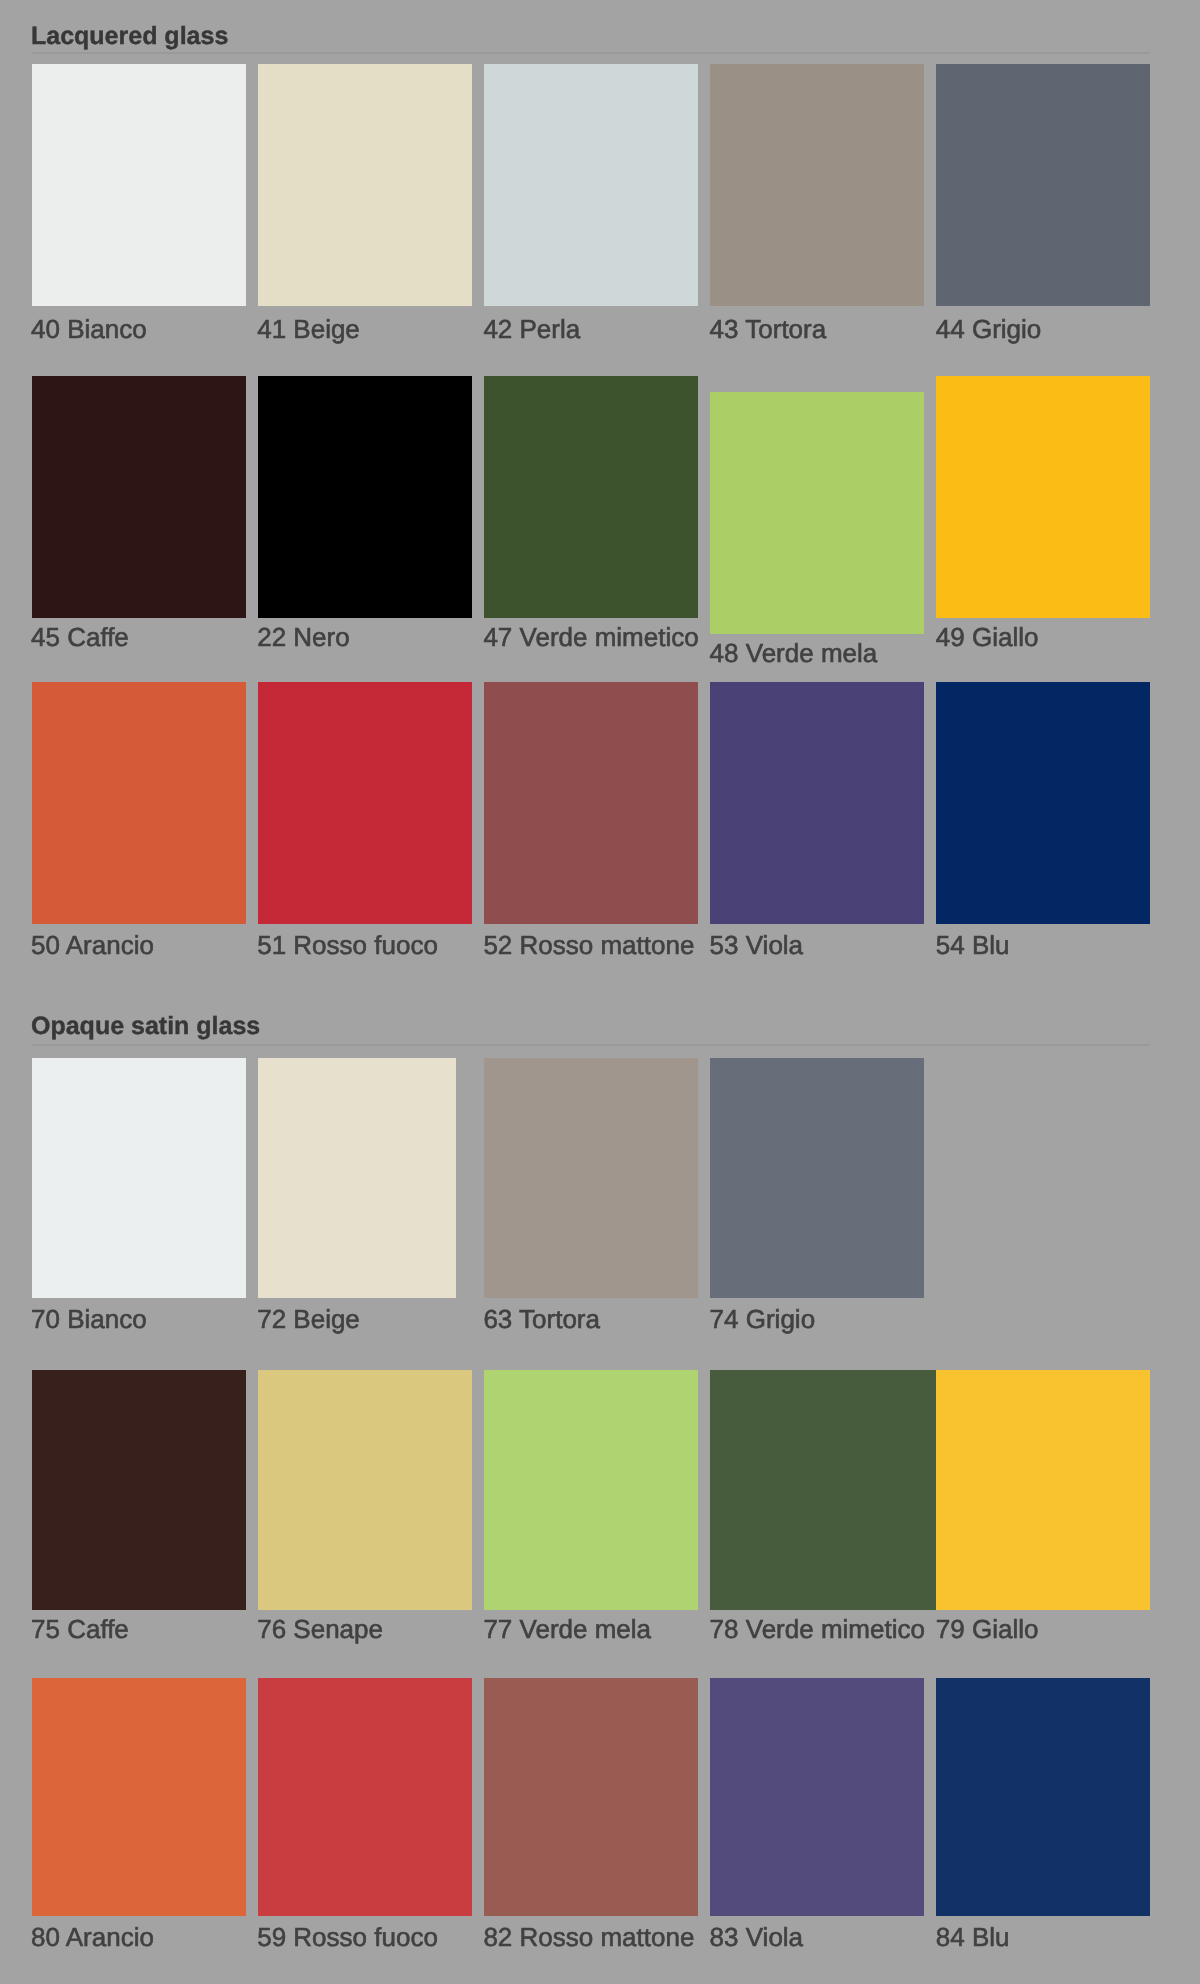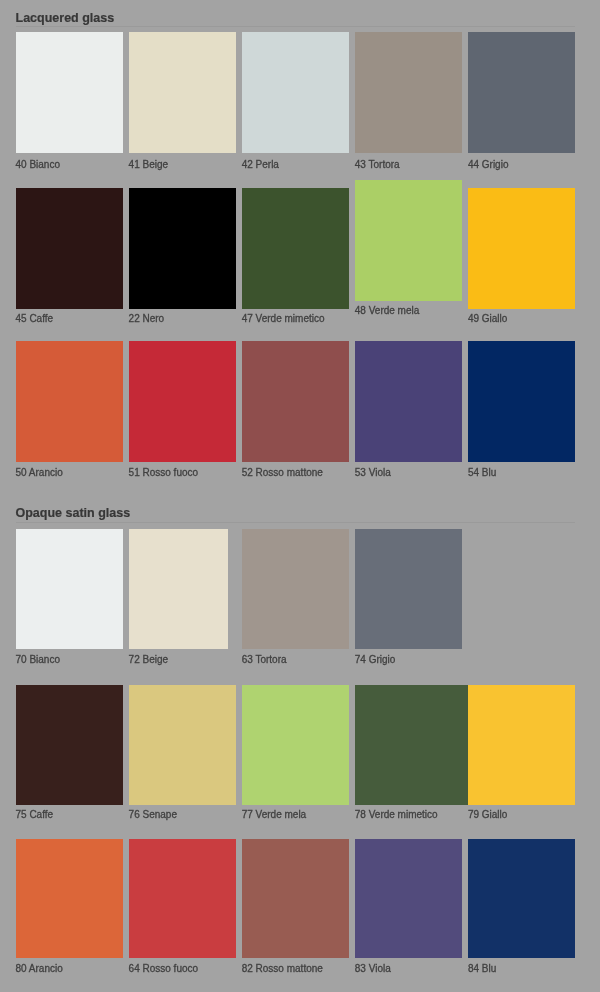--- a/index.html
+++ b/index.html
@@ -47,21 +47,21 @@
     width: 559.5px;
     height: 1px;
     background: #9a9a9a;
   }
   .swatch-row { position: static; }
   .swatch-cell { position: absolute; }
   .swatch-chip { width: 100%; }
   .swatch-label {
     position: absolute;
     left: 0;
-    font-size: 10px;
+    font-size: 13px;
     color: #414141;
     -webkit-text-stroke: 0.3px #414141;
     line-height: 11px;
     white-space: nowrap;
   }
 </style>
 </head>
 <body>
 
 <div class="page">
@@ -96,21 +96,21 @@
         <div class="swatch-label" style="top:125px">45 Caffe</div>
       </div>
       <div class="swatch-cell" style="left:128.6px;top:188px;width:107.1px">
         <div class="swatch-chip" style="height: 120.5px; background-color: rgb(0, 0, 0);"></div>
         <div class="swatch-label" style="top:125px">22 Nero</div>
       </div>
       <div class="swatch-cell" style="left:241.7px;top:188px;width:107.1px">
         <div class="swatch-chip" style="height: 120.5px; background-color: rgb(60, 83, 45);"></div>
         <div class="swatch-label" style="top:125px">47 Verde mimetico</div>
       </div>
-      <div class="swatch-cell" style="left:354.8px;top:180px;width:107.1px">
+      <div class="swatch-cell" style="left:354.8px;top:196px;width:107.1px">
         <div class="swatch-chip" style="height: 120.5px; background-color: rgb(171, 207, 102);"></div>
         <div class="swatch-label" style="top:125px">48 Verde mela</div>
       </div>
       <div class="swatch-cell" style="left:467.9px;top:188px;width:107.1px">
         <div class="swatch-chip" style="height: 120.5px; background-color: rgb(250, 188, 21);"></div>
         <div class="swatch-label" style="top:125px">49 Giallo</div>
       </div>
     </div>
     <div class="swatch-row">
       <div class="swatch-cell" style="left:15.5px;top:341px;width:107.1px">
@@ -178,21 +178,21 @@
         <div class="swatch-label" style="top:124.2px">79 Giallo</div>
       </div>
     </div>
     <div class="swatch-row">
       <div class="swatch-cell" style="left:15.5px;top:838.5px;width:107.1px">
         <div class="swatch-chip" style="height: 119.7px; background-color: rgb(220, 102, 57);"></div>
         <div class="swatch-label" style="top:124.2px">80 Arancio</div>
       </div>
       <div class="swatch-cell" style="left:128.6px;top:838.5px;width:107.1px">
         <div class="swatch-chip" style="height: 119.7px; background-color: rgb(201, 61, 64);"></div>
-        <div class="swatch-label" style="top:124.2px">64 Rosso fuoco</div>
+        <div class="swatch-label" style="top:124.2px">59 Rosso fuoco</div>
       </div>
       <div class="swatch-cell" style="left:241.7px;top:838.5px;width:107.1px">
         <div class="swatch-chip" style="height: 119.7px; background-color: rgb(152, 92, 82);"></div>
         <div class="swatch-label" style="top:124.2px">82 Rosso mattone</div>
       </div>
       <div class="swatch-cell" style="left:354.8px;top:838.5px;width:107.1px">
         <div class="swatch-chip" style="height: 119.7px; background-color: rgb(82, 75, 124);"></div>
         <div class="swatch-label" style="top:124.2px">83 Viola</div>
       </div>
       <div class="swatch-cell" style="left:467.9px;top:838.5px;width:107.1px">

